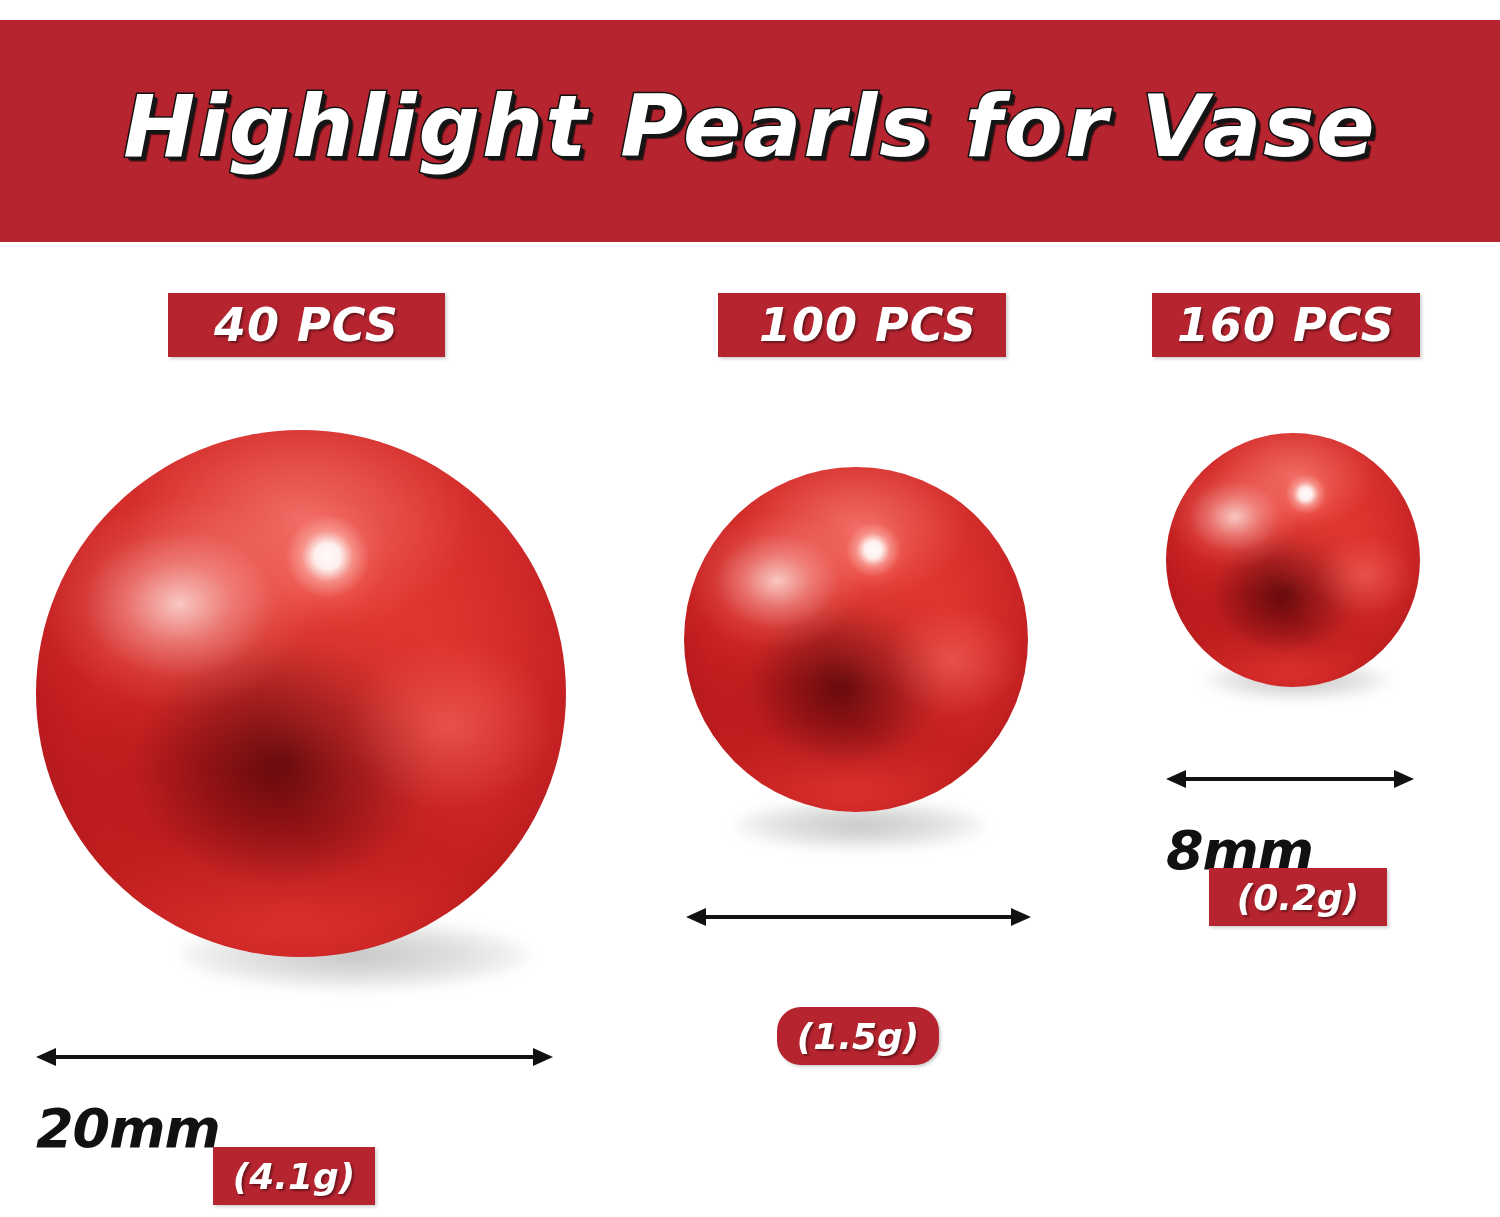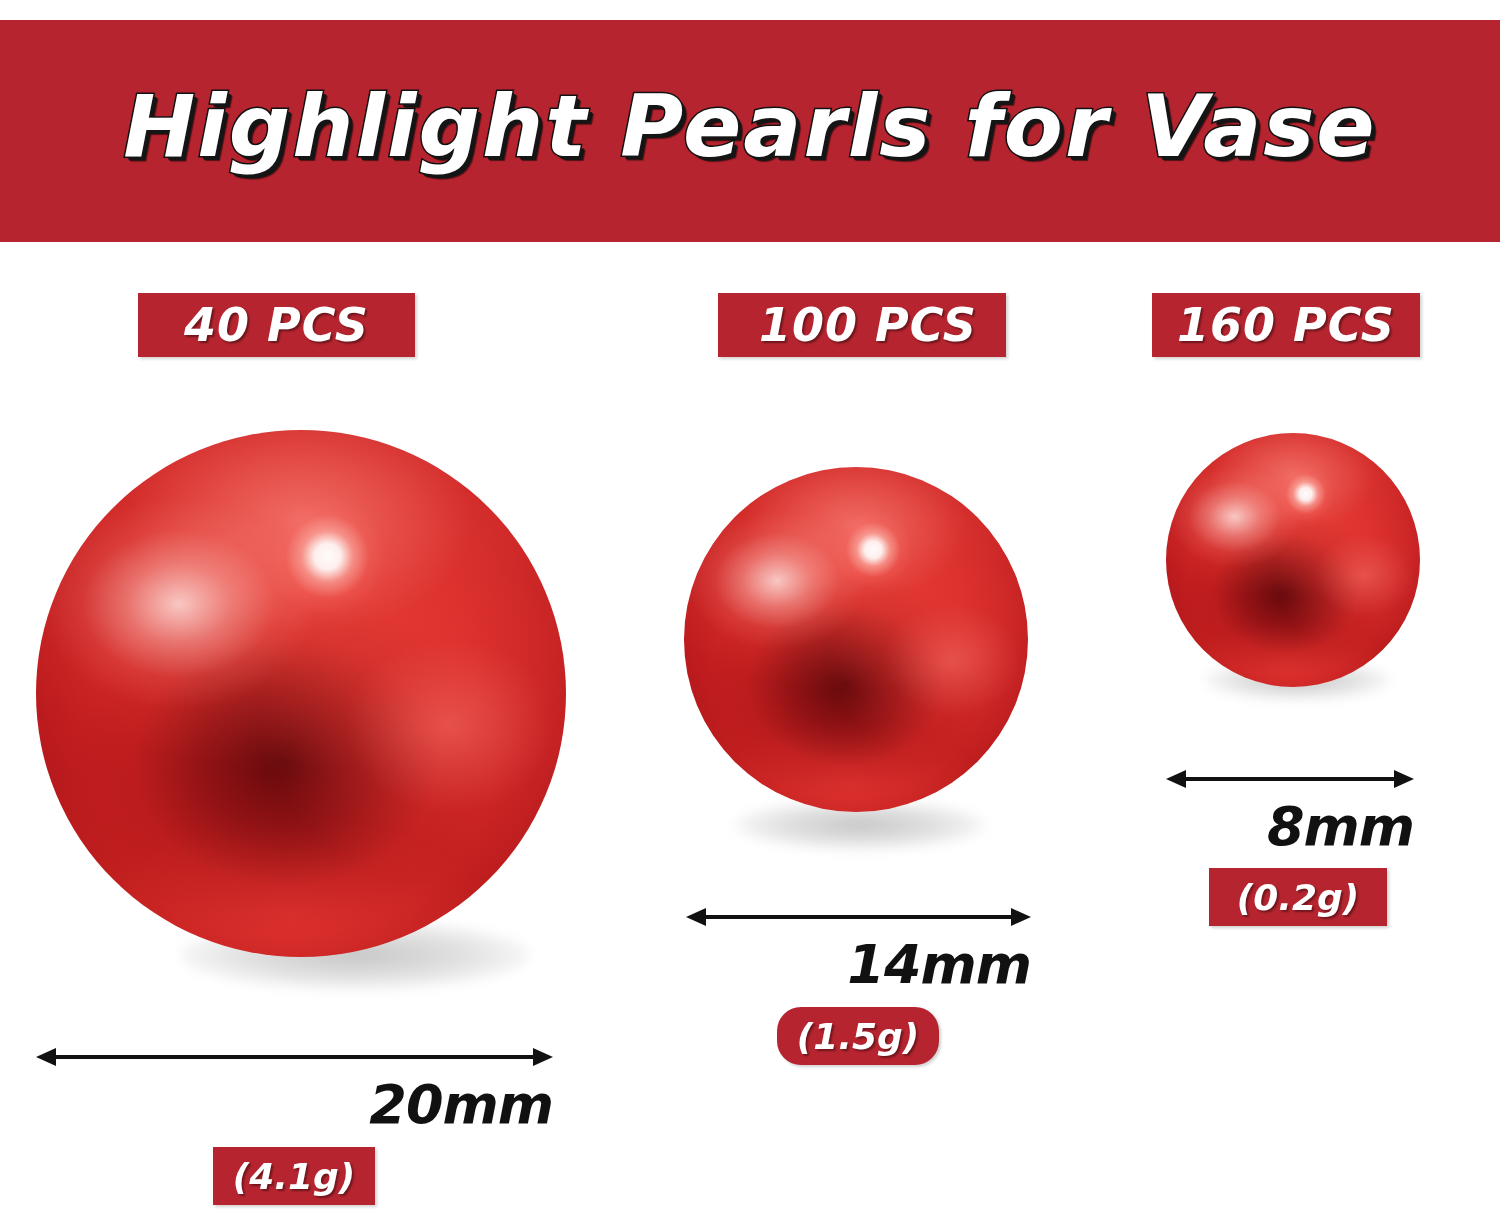--- a/index.html
+++ b/index.html
@@ -128,28 +128,29 @@
     filter: blur(6px);
   }
 
   
   .dim-arrow { position: absolute; }
   .dim-arrow svg { display: block; }
 
   
   .mm-label {
     position: absolute;
-    text-align: right;
+    text-align: left;
     font-family: "DejaVu Sans", sans-serif;
     font-style: italic;
     font-weight: bold;
     font-size: 54px;
     letter-spacing: -1px;
     color: #111111;
     white-space: nowrap;
+    margin-top: 24px;
   }
 
   
   .g-badge {
     position: absolute;
     background: #b5242f;
     color: #ffffff;
     font-family: "DejaVu Sans", sans-serif;
     font-style: italic;
     font-weight: bold;
@@ -163,21 +164,21 @@
 </style>
 </head>
 <body>
 
 <div id="page">
 
   <div class="banner">
     <div class="banner-title">Highlight Pearls for Vase</div>
   </div>
 
-  <div class="pcs-badge" style="left:138px; top:293px; width:277px; height:64px;">40 PCS</div>
+  <div class="pcs-badge" style="left:168px; top:293px; width:277px; height:64px;">40 PCS</div>
 
   <div class="pcs-badge" style="left:718px; top:293px; width:276px; height:64px;padding-left:12px;">100 PCS</div>
 
   <div class="pcs-badge" style="left:1152px; top:293px; width:268px; height:64px;">160 PCS</div>
 
   <div class="pearl-shadow" style="left:180px; top:920px; width:350px; height:70px;"></div>
   <div class="pearl-wrap" style="left:36px; top:430px; width:530px; height:527px;">
     <div class="pearl"></div>
   </div>
 
@@ -201,21 +202,20 @@
   <div class="mm-label" style="left:1166px; top:795px; width:248px;">8mm</div>
   <div class="g-badge" style="left:1209px; top:868px; width:178px; height:58px;">(0.2g)</div>
 
   <div class="dim-arrow" style="left:686px; top:903px;">
     <svg width="345" height="28" viewBox="0 0 345 28">
       <line x1="14" y1="14" x2="331" y2="14" stroke="#111111" stroke-width="4"></line>
       <polygon points="0,14 20,5 20,23" fill="#111111"></polygon>
       <polygon points="345,14 325,5 325,23" fill="#111111"></polygon>
     </svg>
   </div>
-  <div class="mm-label" style="left:686px; top:933px; width:345px;">14mm</div>
   <div class="g-badge" style="left:777px; top:1007px; width:162px; height:58px;border-radius:24px;">(1.5g)</div>
 
   <div class="dim-arrow" style="left:36px; top:1043px;">
     <svg width="517" height="28" viewBox="0 0 517 28">
       <line x1="14" y1="14" x2="503" y2="14" stroke="#111111" stroke-width="4"></line>
       <polygon points="0,14 20,5 20,23" fill="#111111"></polygon>
       <polygon points="517,14 497,5 497,23" fill="#111111"></polygon>
     </svg>
   </div>
   <div class="mm-label" style="left:36px; top:1073px; width:517px;">20mm</div>

